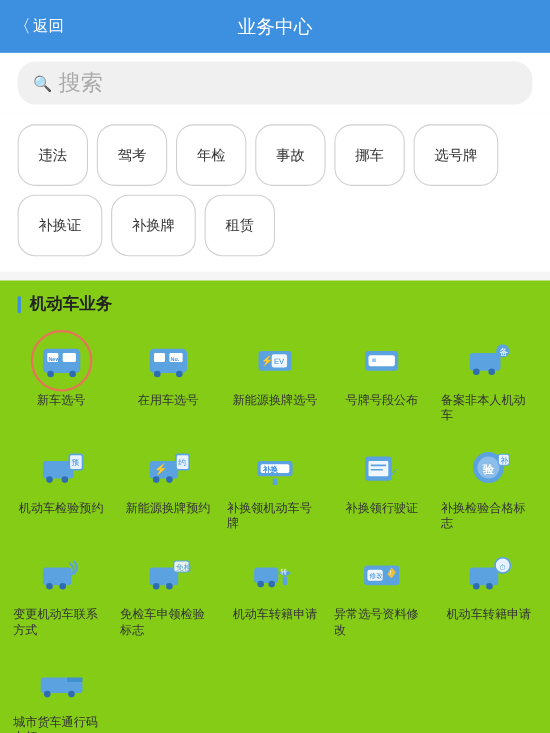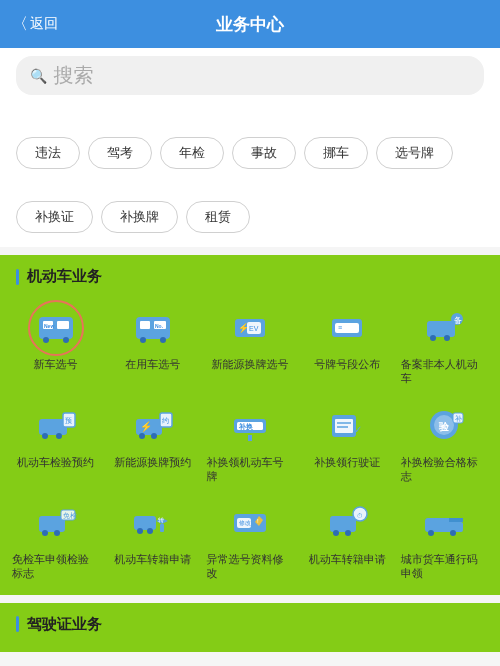--- a/index.html
+++ b/index.html
@@ -30,21 +30,21 @@
       font-size: 14px;
       cursor: pointer;
     }
     .header-back .chevron {
       font-size: 16px;
       margin-right: 2px;
     }
     .header-title {
       color: white;
       font-size: 17px;
-      font-weight: 700;
+      font-weight: 400;
     }
 
     
     .search-bar {
       background: white;
       padding: 8px 16px;
       display: flex;
       align-items: center;
     }
     .search-inner {
@@ -69,26 +69,25 @@
     .tags-section {
       background: white;
       padding: 10px 16px 14px;
       display: flex;
       flex-wrap: wrap;
       gap: 8px;
     }
     .tag-btn {
       border: 1px solid #d0d0d0;
       border-radius: 16px;
-      padding: 6px 18px;
+      padding: 18px 18px;
       font-size: 13px;
       color: #333;
       background: white;
       cursor: pointer;
-      margin-top: 24px;
     }
 
     
     .section {
       background: #84cc16;
       margin-top: 8px;
       padding: 12px 0 8px;
     }
     .section-title {
       display: flex;
@@ -315,20 +314,32 @@
           <circle cx="21" cy="20" r="14" fill="#5ba3e0"></circle>
           <circle cx="21" cy="20" r="10" fill="white" opacity="0.3"></circle>
           <text x="16" y="25" font-size="10" fill="white" font-weight="bold">验</text>
           <rect x="30" y="8" width="10" height="10" rx="2" fill="#e8f2fc" stroke="#5ba3e0"></rect>
           <text x="32" y="16" font-size="7" fill="#3d8fe0">补</text>
         </svg>
       </div>
       <span class="item-label">补换检验合格标志</span>
     </div>
 
+    <div class="grid-item">
+      <div class="icon-wrap">
+        <svg class="icon-svg" viewBox="0 0 42 42">
+          <rect x="4" y="14" width="26" height="16" rx="3" fill="#5ba3e0"></rect>
+          <circle cx="10" cy="31" r="3" fill="#2e6db4"></circle>
+          <circle cx="22" cy="31" r="3" fill="#2e6db4"></circle>
+          <path d="M32 8 Q38 14 32 20" stroke="#5ba3e0" stroke-width="2" fill="none"></path>
+          <path d="M28 10 Q36 16 28 22" stroke="#5ba3e0" stroke-width="2" fill="none"></path>
+        </svg>
+      </div>
+      <span class="item-label">变更机动车联系方式</span>
+    </div>
 
     <div class="grid-item">
       <div class="icon-wrap">
         <svg class="icon-svg" viewBox="0 0 42 42">
           <rect x="4" y="14" width="26" height="16" rx="3" fill="#5ba3e0"></rect>
           <circle cx="10" cy="31" r="3" fill="#2e6db4"></circle>
           <circle cx="22" cy="31" r="3" fill="#2e6db4"></circle>
           <rect x="26" y="8" width="14" height="10" rx="2" fill="#e8f4e8" stroke="#5ba3e0"></rect>
           <text x="28" y="16" font-size="7" fill="#5ba3e0">免检</text>
         </svg>

